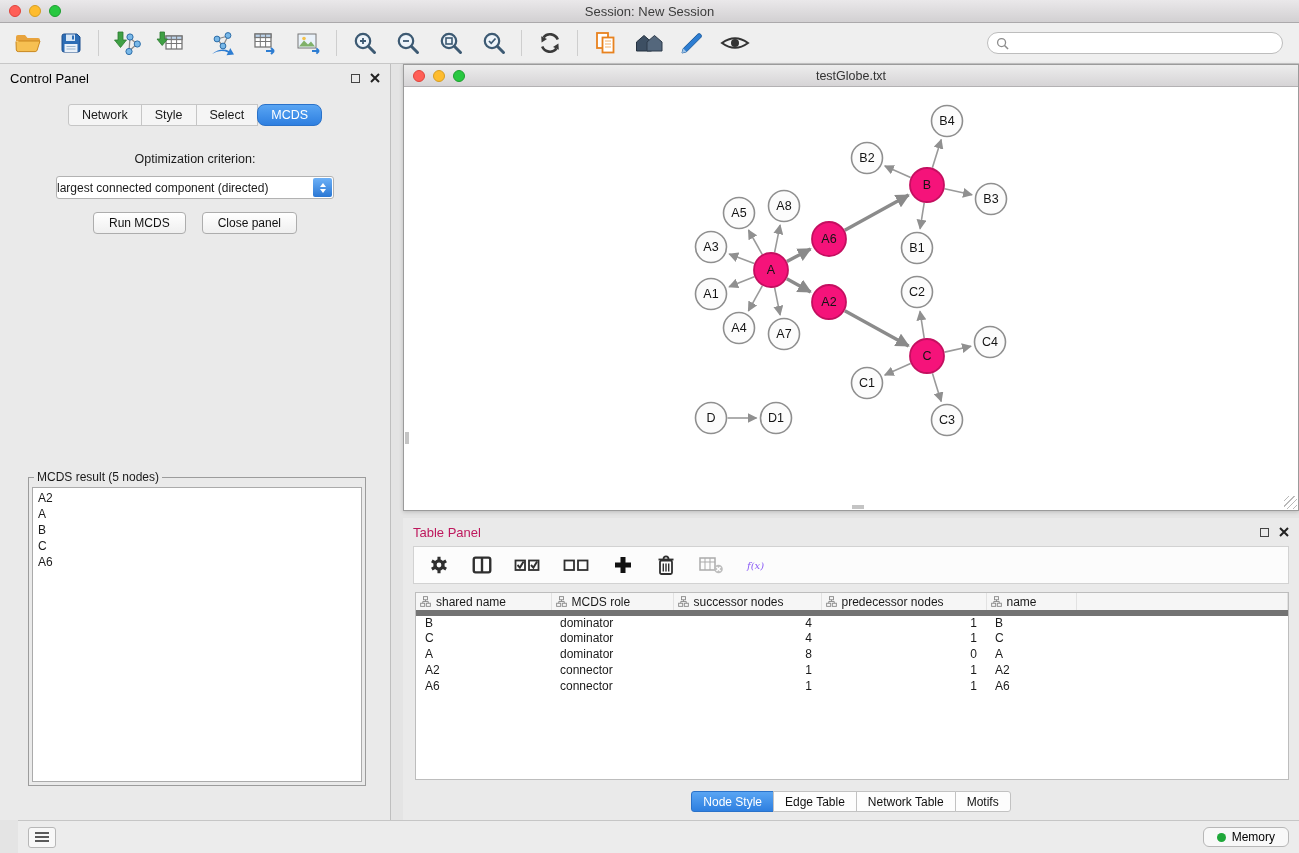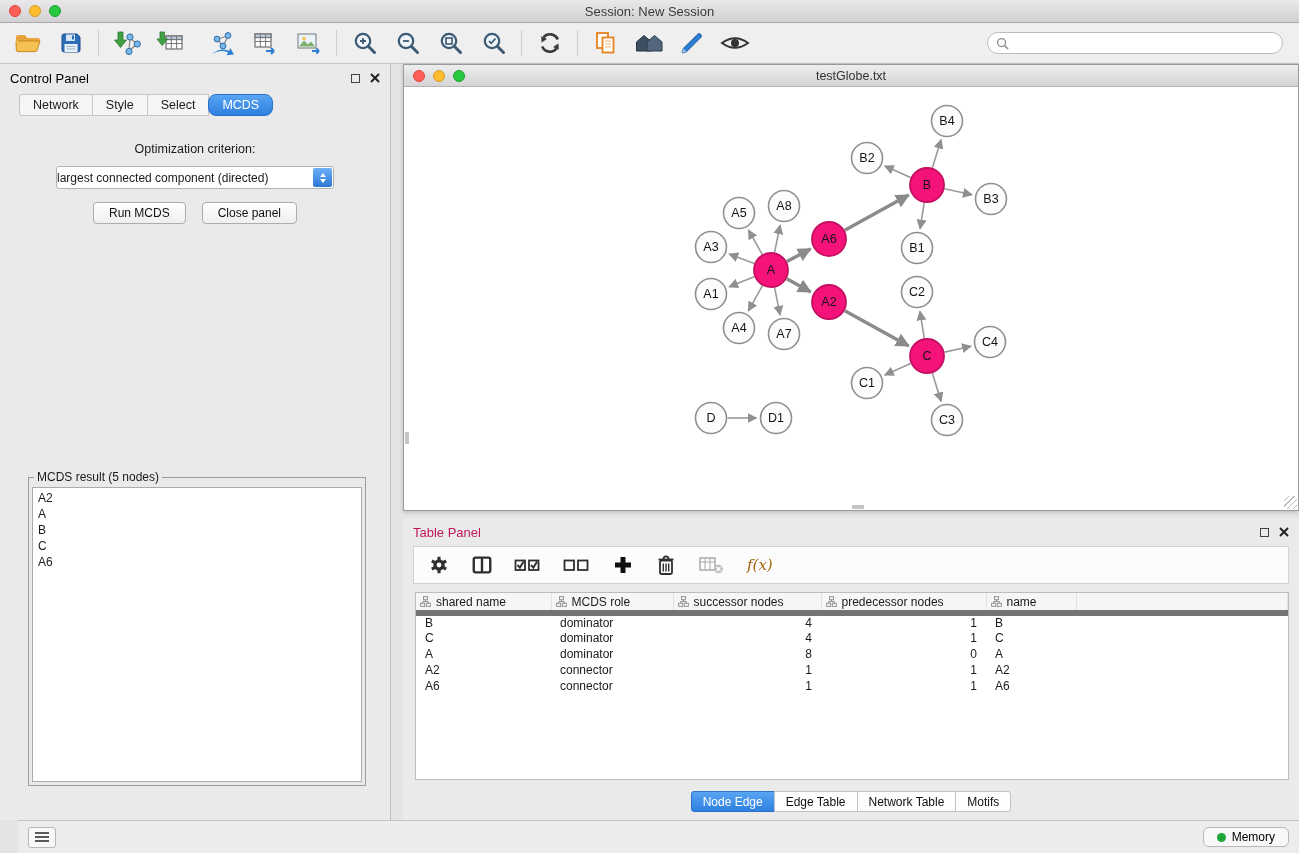--- a/index.html
+++ b/index.html
@@ -36,21 +36,21 @@
   }
   .search-box input { border:none; outline:none; flex:1; font-size:12px; font-family:"Liberation Sans",sans-serif; background:transparent; }
   
   .control-panel {
     position:absolute; top:64px; left:0; width:391px; bottom:33px;
     background:#eaeaea; border-right:1px solid #bfbfbf;
   }
   .panel-header { height:28px; display:flex; align-items:center; padding:0 10px; font-size:13px; color:#000000; }
   .panel-win-icons { margin-left:auto; display:flex; align-items:center; gap:10px; }
   .float-box { width:9px; height:9px; border:1.5px solid #444; }
-  .cp-tabs { display:flex; justify-content:flex-start; margin-top:2px;padding-left:19px; }
+  .cp-tabs { display:flex; justify-content:center; margin-top:12px; }
   .cp-tab { font-size:12.5px; padding:3px 13px; background:#f5f5f5; border:1px solid #c6c6c6; margin-left:-1px; color:#1a1a1a; }
   .cp-tab:first-child { margin-left:0; border-radius:3px 0 0 3px; }
   .cp-tab.active { background:linear-gradient(#59a5f3,#2e7fe0); color:#fff; border-color:#2a72c9; border-radius:8px; position:relative; z-index:1; }
   .opt-label { text-align:center; font-size:12.5px; margin-top:26px; }
   .dropdown {
     margin:10px auto 0; width:278px; height:23px; background:#fff;
     border:1px solid #b2b2b2; border-radius:3px; display:flex; align-items:center;
     font-size:12px; padding-left:0; position:relative;
   }
   .dd-text { flex:1; white-space:nowrap; overflow:hidden; padding-right:24px; }
@@ -97,21 +97,21 @@
   .vscroll-mark { position:absolute; left:1px; top:345px; width:4px; height:12px; background:#c4c4c4; }
   .hscroll-mark { position:absolute; bottom:1px; left:448px; width:12px; height:4px; background:#c4c4c4; }
   
   .table-panel { position:absolute; left:403px; top:518px; right:0; bottom:33px; background:#eaeaea; }
   .tp-header { height:28px; display:flex; align-items:center; padding:0 10px; font-size:13px; color:#be185d; }
   .tp-toolbar {
     margin:0 10px; height:38px; background:#fcfcfc; border:1px solid #d2d2d2;
     display:flex; align-items:center; gap:17px; padding:0 12px;
   }
   .tp-tool { border:none; background:transparent; padding:0; display:flex; align-items:center; justify-content:center; width:26px; height:28px; cursor:default; }
-  .fx-label { font-family:"DejaVu Serif", serif; font-style:italic; font-size:15px; color:#a16207; margin-left:4px; }
+  .fx-label { font-family:"DejaVu Serif", serif; font-style:italic; font-size:10px; color:#8b5cf6; margin-left:4px; }
   .tp-table-wrap { position:absolute; left:12px; right:10px; top:74px; bottom:40px; background:#fff; border:1px solid #bdbdbd; overflow:hidden; }
   table.data-table { border-collapse:collapse; width:100%; table-layout:fixed; font-size:12px; }
   .data-table th {
     background:#f6f6f6; border-bottom:6px solid #737373; border-right:1px solid #e2e2e2;
     font-weight:normal; height:20px; padding:0 4px; text-align:left; white-space:nowrap; overflow:hidden;
   }
   .data-table th .col-label { margin-left:5px; }
   .data-table th svg { vertical-align:-1px; }
   .data-table td { height:16px; padding:0 9px; white-space:nowrap; overflow:hidden; }
   .data-table td.num { text-align:right; }
@@ -613,21 +613,21 @@
             <td>connector</td>
             <td class="num">1</td>
             <td class="num">1</td>
             <td>A6</td>
             <td></td>
           </tr>
         </tbody>
     </table>
   </div>
   <div class="tp-tabs">
-    <div class="tp-tab active">Node Edge</div>
+    <div class="tp-tab active">Node Style</div>
     <div class="tp-tab">Edge Table</div>
     <div class="tp-tab">Network Table</div>
     <div class="tp-tab">Motifs</div>
   </div>
 </div>
 
 <div class="statusbar">
   <button class="sb-list-btn">
     <svg width="16" height="12" viewBox="0 0 16 12">
       <g stroke="#333" stroke-width="1.6">

